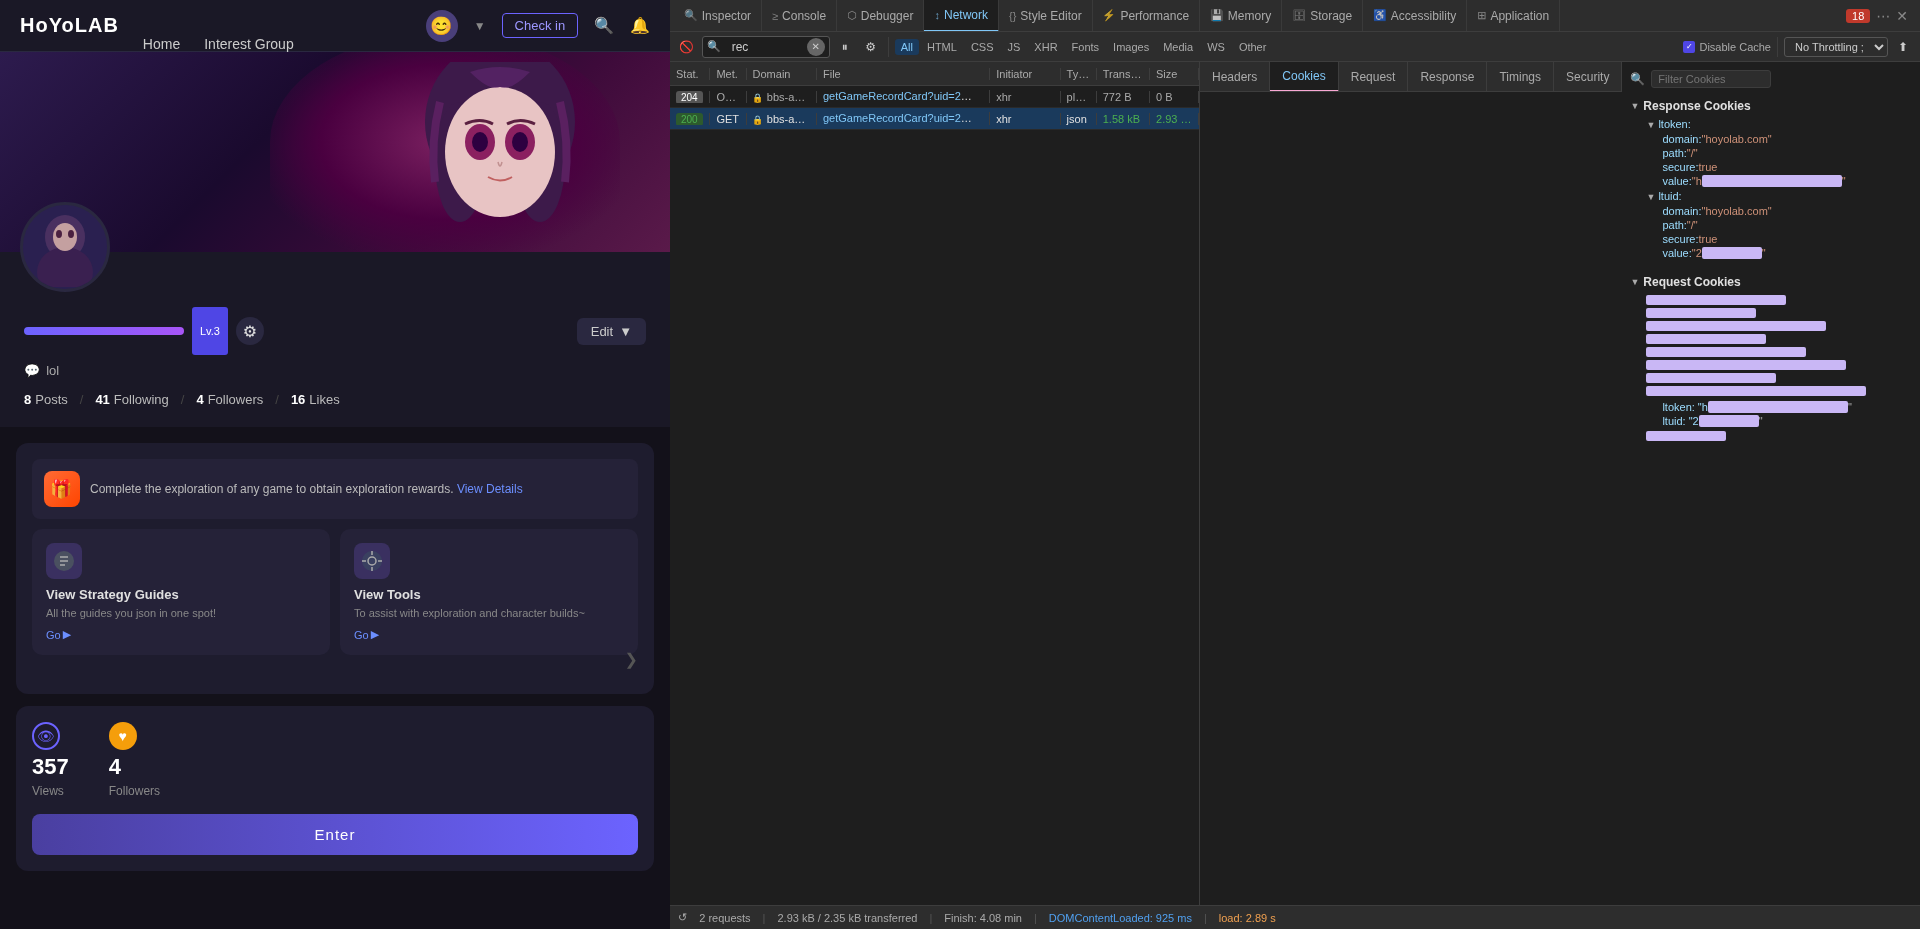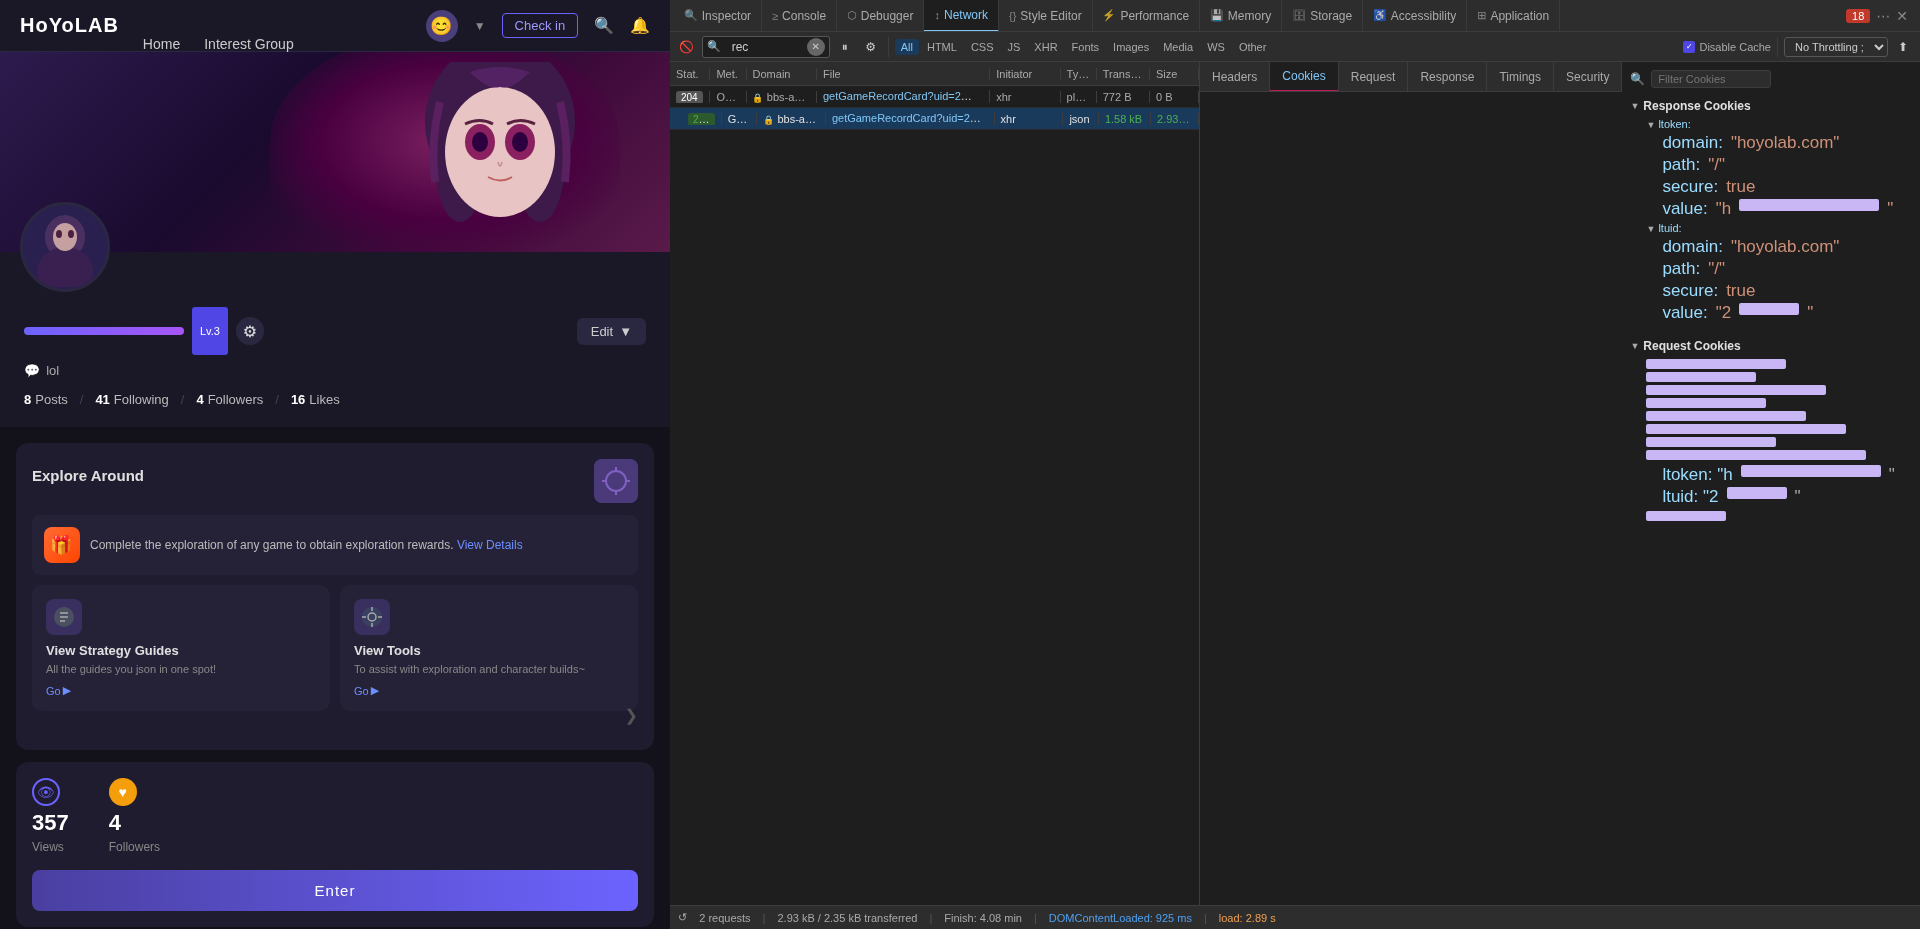--- a/index.html
+++ b/index.html
@@ -463,21 +463,21 @@
     .col-size { width: 55px; }
 
     .dt-request-row {
       display: flex;
       align-items: center;
       height: 22px;
       font-size: 11px;
       border-bottom: 1px solid #2a2a2a;
       cursor: pointer;
     }
-    .dt-request-row.selected { background: #1a3a5c; padding-left: 12px; }
+    .dt-request-row.selected { background: #1a3a5c; }
     .dt-request-row.selected .dt-col { color: #e0e0e0; }
     .status-204-badge {
       background: #555; color: white;
       padding: 1px 5px; border-radius: 3px;
       font-size: 10px;
     }
     .status-200-badge {
       background: #2d5a2d; color: #4caf50;
       padding: 1px 5px; border-radius: 3px;
       font-size: 10px;
@@ -518,21 +518,21 @@
       display: flex; align-items: center;
       font-size: 12px;
       color: #aaa;
       cursor: pointer;
       border-right: 1px solid #3d3d3d;
       white-space: nowrap;
     }
     .dt-detail-tab.active {
       background: #1e1e1e;
       color: #80c7f7;
-      border-bottom: 2px solid #be185d;
+      border-bottom: 2px solid #f9a8d4;
     }
 
     .dt-cookies-body {
       flex: 1;
       overflow-y: auto;
       padding: 8px;
       font-size: 12px;
       background: #1e1e1e;
     }
 
@@ -575,24 +575,24 @@
     .cookie-item {
       padding: 2px 0 2px 16px;
       color: #ccc;
       font-size: 11px;
     }
     .cookie-key {
       color: #9cdcfe;
     }
     .cookie-prop {
       padding: 1px 0 1px 32px;
-      font-size: 17px;
+      font-size: 11px;
       color: #aaa;
       display: flex;
-      gap: 8px;
+      gap: 0;
     }
     .cookie-prop-key { color: #9cdcfe; }
     .cookie-prop-val { color: #ce9178; }
 
     .req-cookie-bar {
       display: block;
       height: 10px;
       background: #c9b7f5;
       border-radius: 2px;
       margin: 3px 0 3px 16px;
@@ -741,30 +741,20 @@
       <div class="stat-item">
         <span class="stat-count">16</span>
         <span>Likes</span>
       </div>
     </div>
   </div>
 
   <div class="content-grid">
 
     <div class="card">
-      <div class="explore-header">
-        <span class="card-title">Explore Around</span>
-        <div class="explore-img">
-          <svg width="44" height="44" viewBox="0 0 44 44">
-            <rect width="44" height="44" rx="8" fill="#4a3a7a"></rect>
-            <circle cx="22" cy="22" r="10" fill="none" stroke="#8060c0" stroke-width="2"></circle>
-            <path d="M22 12 L22 8 M22 36 L22 32 M12 22 L8 22 M36 22 L32 22" stroke="#8060c0" stroke-width="2"></path>
-          </svg>
-        </div>
-      </div>
       <div class="explore-promo">
         <div class="promo-icon">🎁</div>
         <div class="promo-text">
           <span>Complete the exploration of any game to obtain exploration rewards.</span>
           <span class="promo-link">View Details</span>
         </div>
       </div>
       <div class="explore-tiles">
         <div class="explore-tile">
           <div class="tile-icon">

